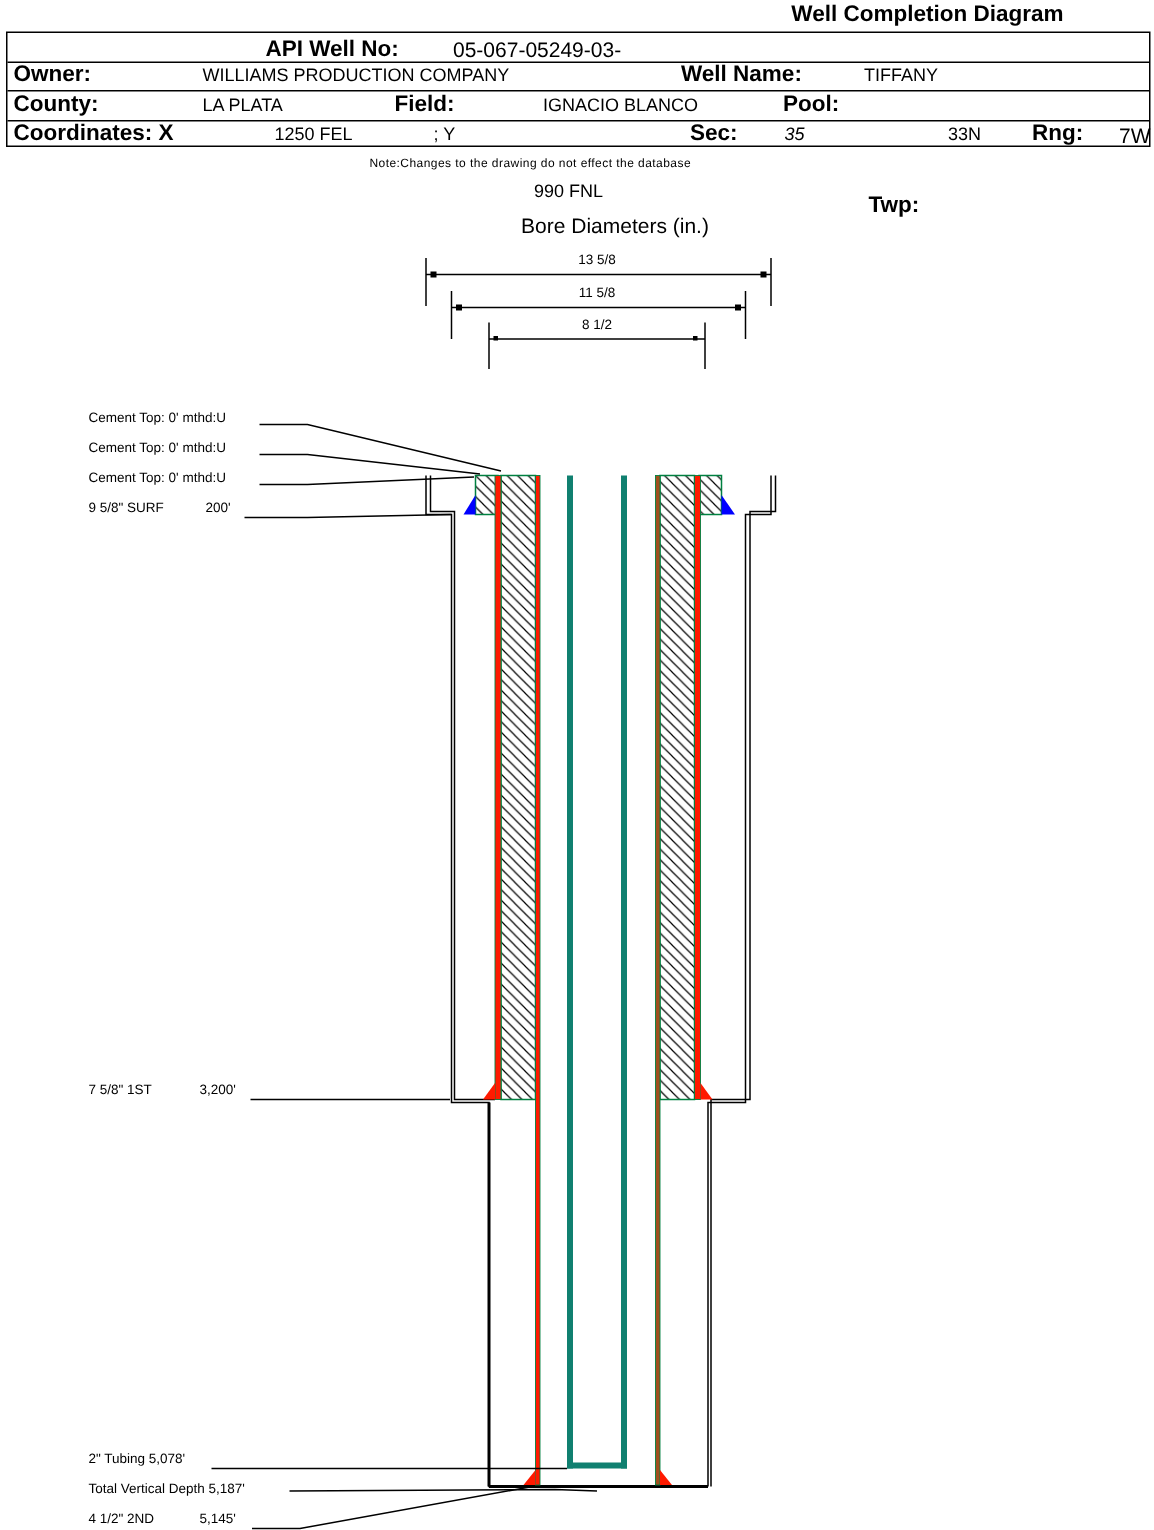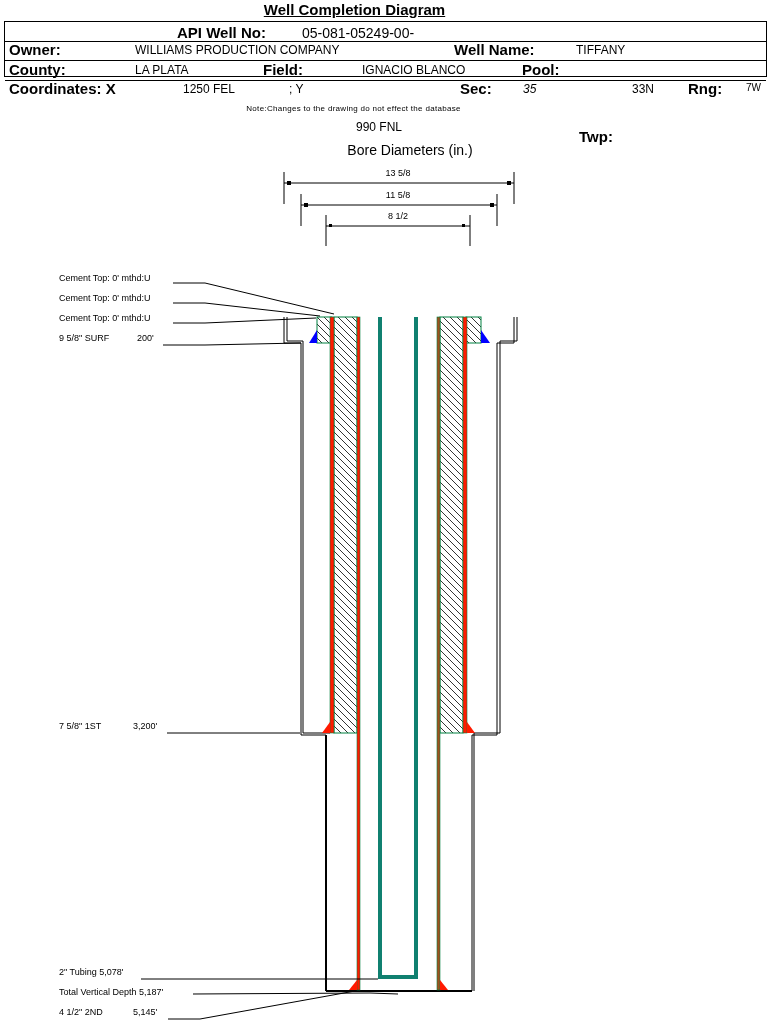--- a/index.html
+++ b/index.html
@@ -1,37 +1,37 @@
 <!DOCTYPE html>
 <html><head>
 <meta charset="utf-8">
 <style>
   html, body { margin:0; padding:0; background:#fff; }
   body { width:769px; height:1020px; position:relative; overflow:hidden; font-family:"Liberation Sans", sans-serif; color:#000; }
-  .title { position:absolute; left:0; top:1px; width:709px; text-align:center; font-weight:bold; font-size:15px;text-decoration:underline; }
-  .hdr { position:absolute; left:4px; top:21px; width:763px; height:56px; border:1px solid #000; box-sizing:border-box; }
+  .title { position:absolute; left:0; top:1px; width:709px; text-align:right; font-weight:bold; font-size:15px; }
+  .hdr { position:absolute; left:4px; top:21px; width:763px; height:77px; border:1px solid #000; box-sizing:border-box; }
   .row { position:absolute; left:0; width:100%; border-bottom:1px solid #000; height:19px; }
   .row:last-child { border-bottom:none; }
   .lbl { position:absolute; font-weight:bold; font-size:15px; top:0; }
   .val { position:absolute; font-size:12px; top:2px; }
   .api-lbl { font-weight:bold; font-size:15px; position:absolute; }
   .api-val { font-size:14px; position:absolute; }
   .note { position:absolute; left:0; width:707px; text-align:center; top:104px; font-size:8px; letter-spacing:0.3px; }
   svg { position:absolute; left:0; top:0; }
   .dtext { font-family:"Liberation Sans", sans-serif; font-size:9px; }
 </style>
 </head>
 <body>
 
 <div class="title">Well Completion Diagram</div>
 
 <div class="hdr">
   <div class="row" style="top:0;">
     <span class="api-lbl" style="left:172px; top:2px;">API Well No:</span>
-    <span class="api-val" style="left:297px; top:3px;">05-081-05249-00-</span>
+    <span class="api-val" style="left:297px; top:3px;">05-067-05249-03-</span>
   </div>
   <div class="row" style="top:39px;">
     <span class="lbl" style="left:4px;">County:</span>
     <span class="val" style="left:130px;">LA PLATA</span>
     <span class="lbl" style="left:258px;">Field:</span>
     <span class="val" style="left:357px;">IGNACIO BLANCO</span>
     <span class="lbl" style="left:517px;">Pool:</span>
     <span class="val" style="left:570px;"></span>
   </div>
   <div class="row" style="top:19px;">
@@ -43,21 +43,21 @@
   <div class="row" style="top:58px;">
     <span class="lbl" style="left:4px;">Coordinates: X</span>
     <span class="val" style="left:178px;">1250 FEL</span>
     <span class="val" style="left:284px;">; Y</span>
     <span class="val" style="left:351px;margin-top:38px;">990 FNL</span>
     <span class="lbl" style="left:455px;">Sec:</span>
     <span class="val" style="left:518px;font-style:italic;">35</span>
     <span class="lbl" style="left:574px;margin-top:48px;">Twp:</span>
     <span class="val" style="left:627px;">33N</span>
     <span class="lbl" style="left:683px;">Rng:</span>
-    <span class="val" style="left:741px; font-size:10px;">7W</span>
+    <span class="val" style="left:741px; font-size:14px;">7W</span>
   </div>
 </div>
 
 <div class="note">Note:Changes to the drawing do not effect the database</div>
 
 <svg width="769" height="1020" viewBox="0 0 769 1020">
   <defs>
     <pattern id="hatch" patternUnits="userSpaceOnUse" width="7" height="7">
       <path d="M0,0 L7,7 M-1,6 L1,8 M6,-1 L8,1" stroke="#000" stroke-width="0.8"></path>
     </pattern>

